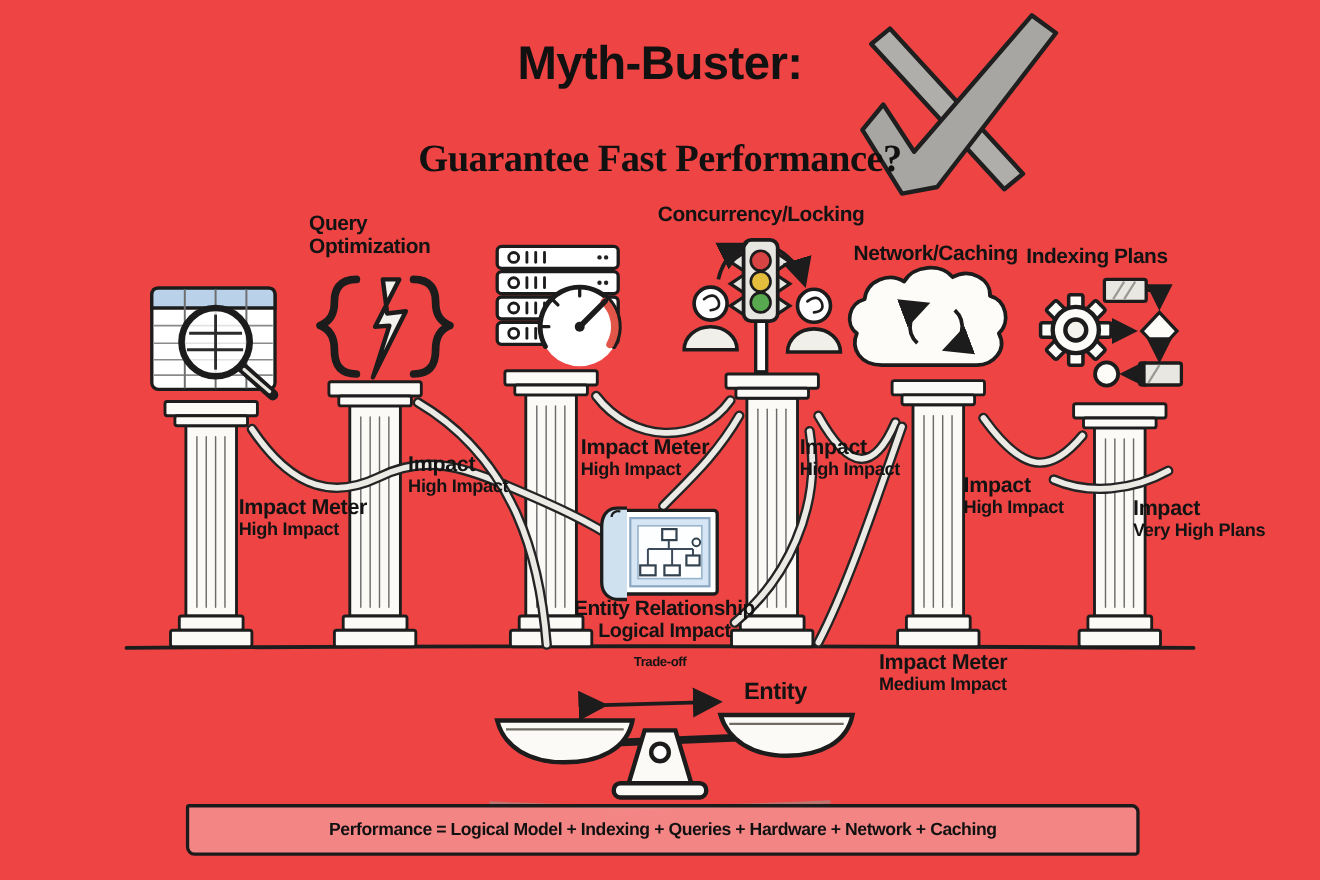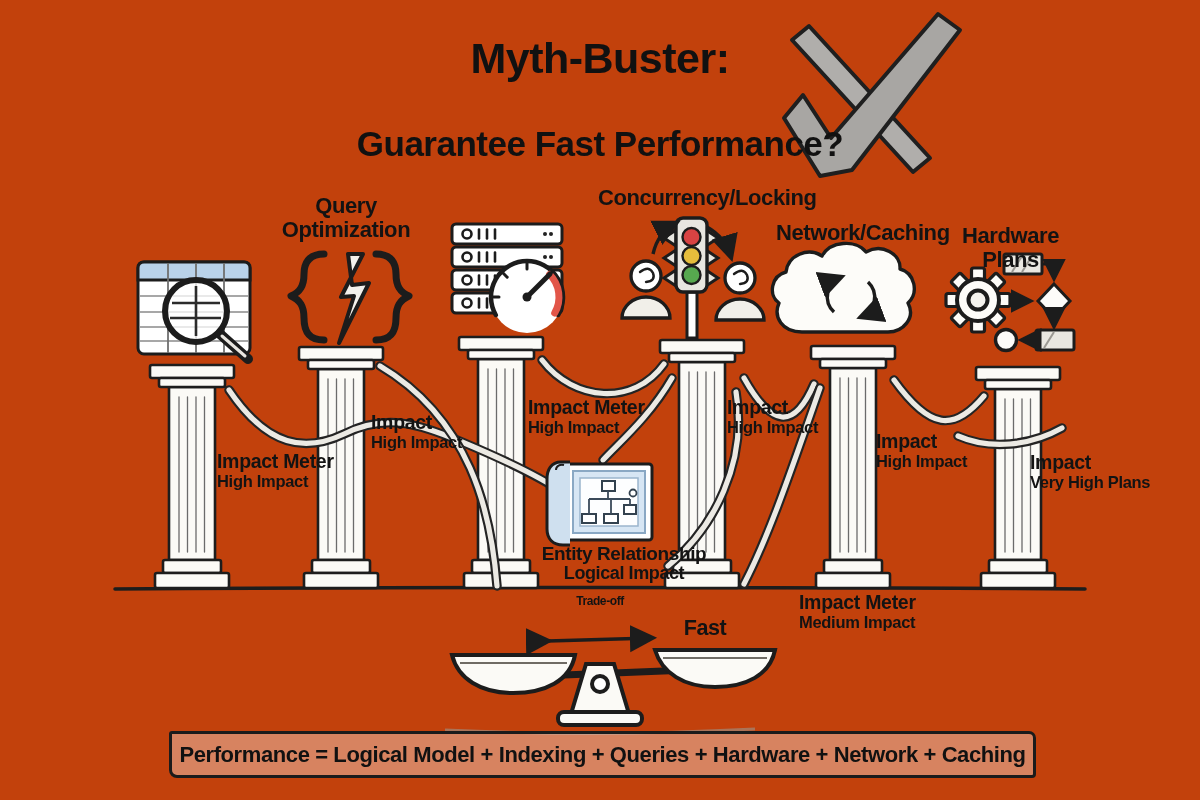--- a/index.html
+++ b/index.html
@@ -1,37 +1,37 @@
 <!DOCTYPE html>
 <html><head>
 <meta charset="utf-8">
 <style>
   html,body{margin:0;padding:0;}
   #stage{
     position:relative;width:1200px;height:800px;overflow:hidden;
-    background:#c2410c;
+    background:#ef4444;
     font-family:"Liberation Sans", sans-serif;
     color:#171717;
   }
   .abs{position:absolute;}
   .title-line{left:60px;width:1080px;text-align:center;font-weight:700;letter-spacing:-0.5px;color:#111;}
   .t1{top:34px;font-size:43px;font-weight:800;}
   .t2{top:84px;font-size:35px;}
-  .t3{top:124px;font-size:35px;}
-  .pillar-title{font-weight:700;font-size:22px;line-height:1.1;text-align:center;letter-spacing:-0.4px;color:#131313;}
+  .t3{top:124px;font-size:35px;font-family:Liberation Serif, serif;}
+  .pillar-title{font-weight:700;font-size:19px;line-height:1.1;text-align:left;letter-spacing:-0.4px;color:#131313;}
   .impact{line-height:1.1;letter-spacing:-0.3px;color:#131313;}
   .impact .l1{font-size:19.5px;font-weight:700;}
   .impact .l2{font-size:16.5px;font-weight:700;}
-  .erd-caption{font-weight:700;text-align:center;letter-spacing:-0.4px;color:#131313;margin-left:20px;}
+  .erd-caption{font-weight:700;text-align:center;letter-spacing:-0.4px;color:#131313;}
   .scale-label{font-weight:700;text-align:center;letter-spacing:-0.4px;color:#131313;line-height:1.05;}
   .formula-box{
     left:169px;top:731px;width:861px;height:41px;
     border:3px solid #1b1b1b;border-radius:3px 7px 4px 8px;
     display:flex;align-items:center;justify-content:center;
-    font-size:22px;font-weight:700;letter-spacing:-0.4px;color:#111;
+    font-size:16px;font-weight:700;letter-spacing:-0.4px;color:#111;
     background:rgba(255,255,255,0.35);
   }
 </style>
 </head>
 <body>
 
 <div id="stage">
 
   <svg width="1200" height="800" viewBox="0 0 1200 800" class="abs" style="left:0;top:0">
     <defs>
@@ -306,21 +306,21 @@
       <path d="M548 641 L 652 638" fill="none" stroke="#1c1c1c" stroke-width="3.4" marker-start="url(#ah)" marker-end="url(#ah)"></path>
     </g>
   </svg>
 
   <div class="abs title-line t1">Myth-Buster:</div>
   <div class="abs title-line t3">Guarantee Fast Performance?</div>
 
   <div class="abs pillar-title" style="left:281px;top:194px;width:130px">Query Optimization</div>
   <div class="abs pillar-title" style="left:598px;top:186px;width:200px">Concurrency/Locking</div>
   <div class="abs pillar-title" style="left:776px;top:221px;width:160px">Network/Caching</div>
-  <div class="abs pillar-title" style="left:933px;top:224px;width:155px">Hardware Plans</div>
+  <div class="abs pillar-title" style="left:933px;top:224px;width:155px">Indexing Plans</div>
 
   <div class="abs impact" style="left:217px;top:451px">
     <div class="l1">Impact Meter</div>
     <div class="l2">High Impact</div>
   </div>
   <div class="abs impact" style="left:371px;top:412px">
     <div class="l1">Impact</div>
     <div class="l2">High Impact</div>
   </div>
   <div class="abs impact" style="left:528px;top:397px">
@@ -341,17 +341,17 @@
   </div>
   <div class="abs impact" style="left:799px;top:592px">
     <div class="l1">Impact Meter</div>
     <div class="l2">Medium Impact</div>
   </div>
 
   <div class="abs erd-caption" style="left:520px;top:543px;width:168px;font-size:19px">Entity Relationship</div>
   <div class="abs erd-caption" style="left:520px;top:563px;width:168px;font-size:18px">Logical Impact</div>
 
   <div class="abs scale-label" style="left:544px;top:595px;width:112px;font-size:12px">Trade-off</div>
-  <div class="abs scale-label" style="left:662px;top:617px;width:86px;font-size:21.5px">Fast</div>
+  <div class="abs scale-label" style="left:662px;top:617px;width:86px;font-size:21.5px">Entity</div>
 
   <div class="abs formula-box">Performance = Logical Model + Indexing + Queries + Hardware + Network + Caching</div>
 
 </div>
 
 </body></html>

